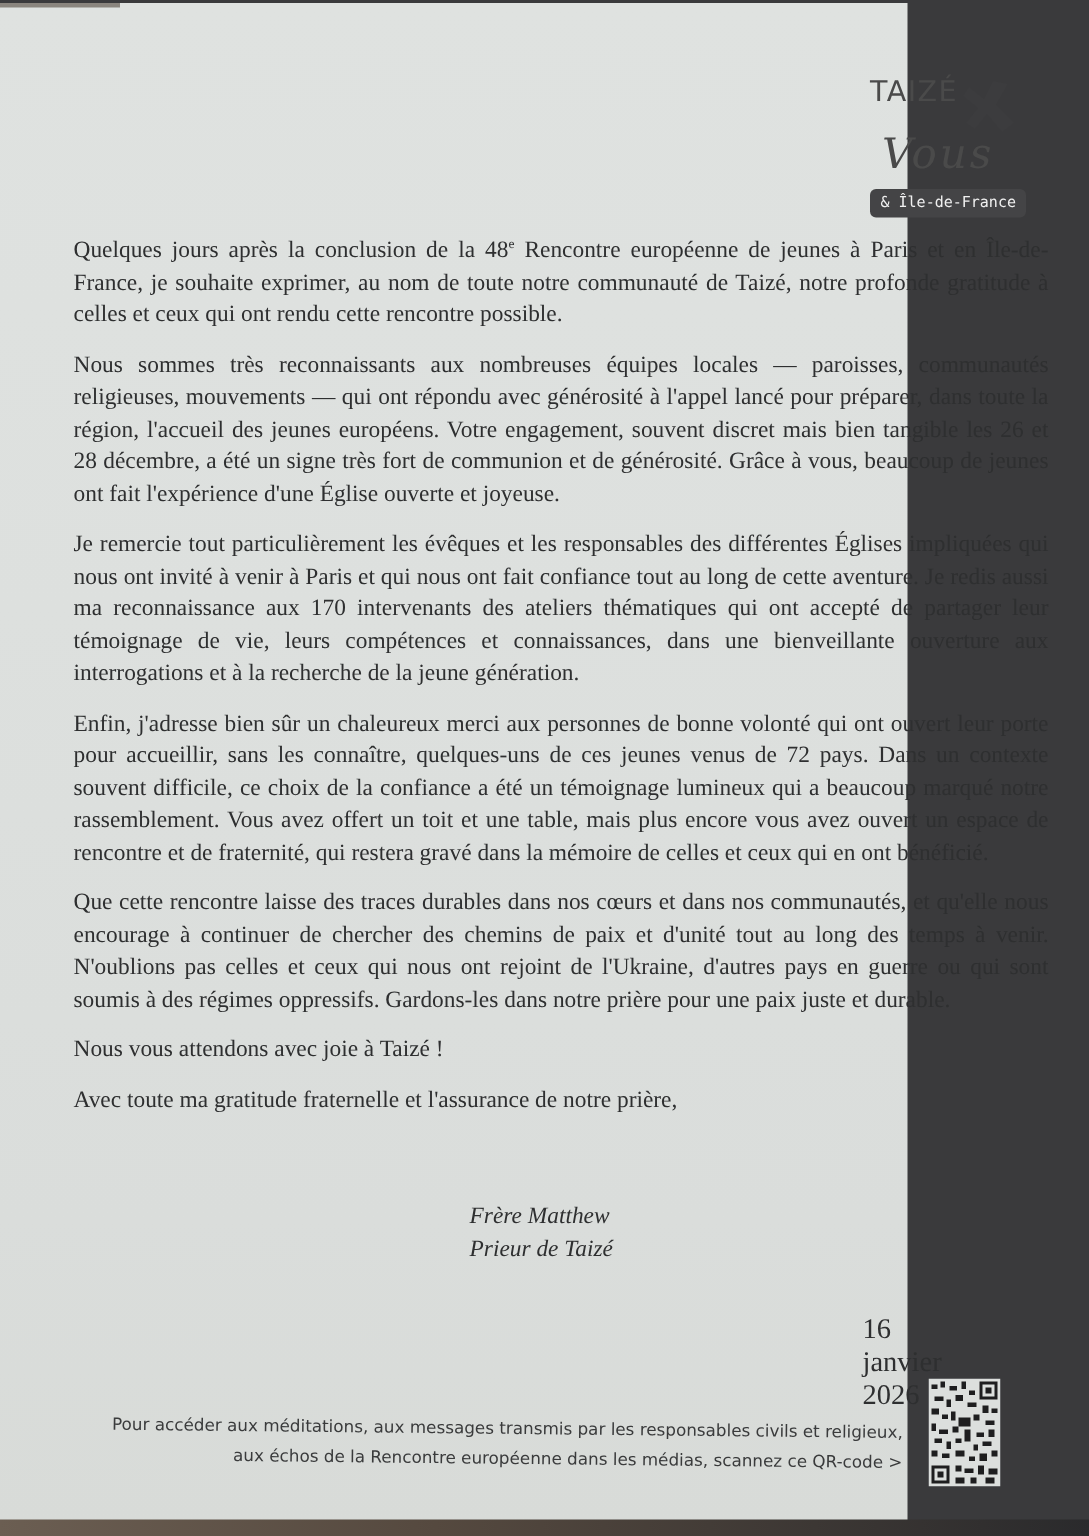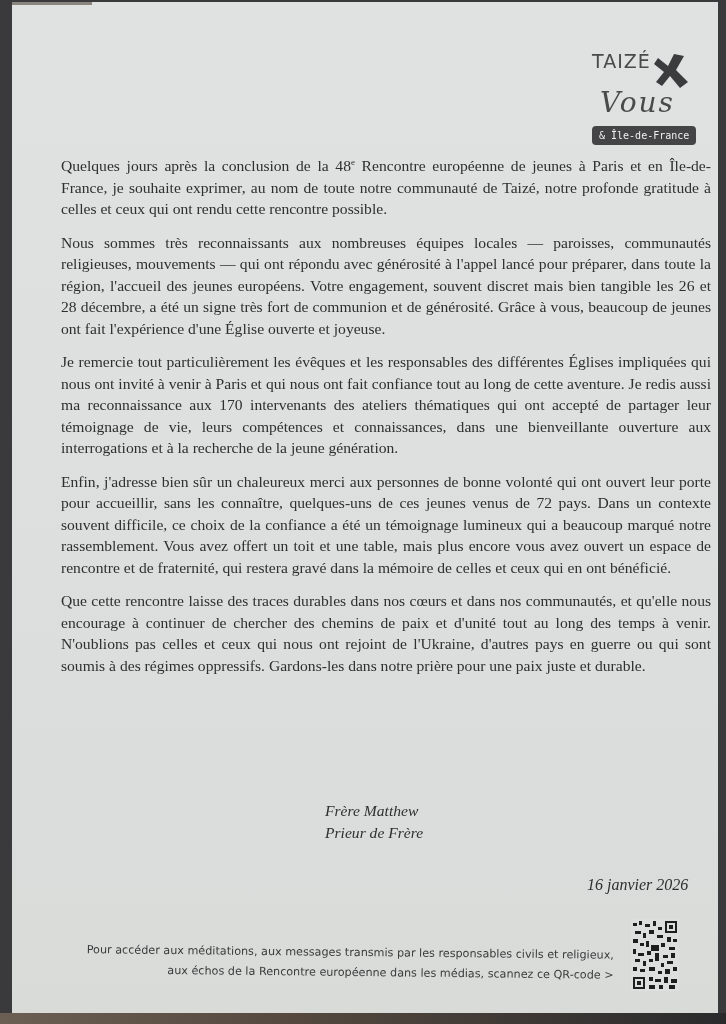--- a/index.html
+++ b/index.html
@@ -3,22 +3,22 @@
   <meta charset="utf-8">
   <style>
     html, body { margin: 0; padding: 0; }
     body {
       width: 726px; height: 1024px; overflow: hidden;
       background: #3a3a3c;
       font-family: "Liberation Serif", "DejaVu Serif", serif;
       position: relative;
     }
     .page {
-      position: absolute; left: 12px; top: 2px;
-      width: 706px; height: 1013px;
+      position: absolute; left: 0; top: 2px;
+      width: 605px; height: 1013px;
       background: linear-gradient(180deg, #dfe2e0 0%, #dde0de 40%, #dadddb 80%, #d8dbd8 100%);
       color: #2e2f30;
     }
     .top-edge {
       position: absolute; left: 0; top: 0; width: 80px; height: 3px;
       background: #8a857e;
     }
     .bottom-strip {
       position: absolute; left: 0; top: 1013px; width: 726px; height: 11px;
       background: linear-gradient(90deg, #6b5e52 0%, #55493f 40%, #2a2a2c 100%);
@@ -51,22 +51,21 @@
     .para {
       margin: 0 0 12px 0; text-align: justify; text-align-last: left;
     }
     .closing { margin: 0 0 12px 0; }
     .signature {
       position: absolute; left: 313px; top: 798px;
       font-size: 15.6px; line-height: 21.5px; font-style: italic;
     }
     .date {
       position: absolute; left: 575px; top: 874px;
-      font-size: 16px;
-      font-style: italic;
+      font-size: 19px;
     }
     .footer-note {
       position: absolute; left: 60px; top: 938px; width: 542px;
       font-family: "DejaVu Sans", sans-serif; font-size: 11.2px; line-height: 20px;
       text-align: right; color: #3a3b3c;
       transform: rotate(0.6deg); transform-origin: left top;
     }
     .qr {
       position: absolute; left: 619px; top: 917px; width: 48px; height: 72px;
     }
@@ -85,25 +84,27 @@
     <span class="logo-paris">Vous</span>
     <span class="logo-badge">&amp; Île-de-France</span>
   </div>
 
   <div class="letter">
     <p class="para">Quelques jours après la conclusion de la 48<sup style="font-size:9px">e</sup> <span>Rencontre européenne de jeunes à Paris et en Île-de-France, je souhaite exprimer, au nom de toute notre communauté de Taizé, notre profonde gratitude à celles et ceux qui ont rendu cette rencontre possible.</span></p>
     <p class="para">Nous sommes très reconnaissants aux nombreuses équipes locales — paroisses, communautés religieuses, mouvements — qui ont répondu avec générosité à l'appel lancé pour préparer, dans toute la région, l'accueil des jeunes européens. Votre engagement, souvent discret mais bien tangible les 26 et 28 décembre, a été un signe très fort de communion et de générosité. Grâce à vous, beaucoup de jeunes ont fait l'expérience d'une Église ouverte et joyeuse.</p>
     <p class="para">Je remercie tout particulièrement les évêques et les responsables des différentes Églises impliquées qui nous ont invité à venir à Paris et qui nous ont fait confiance tout au long de cette aventure. Je redis aussi ma reconnaissance aux 170 intervenants des ateliers thématiques qui ont accepté de partager leur témoignage de vie, leurs compétences et connaissances, dans une bienveillante ouverture aux interrogations et à la recherche de la jeune génération.</p>
     <p class="para">Enfin, j'adresse bien sûr un chaleureux merci aux personnes de bonne volonté qui ont ouvert leur porte pour accueillir, sans les connaître, quelques-uns de ces jeunes venus de 72 pays. Dans un contexte souvent difficile, ce choix de la confiance a été un témoignage lumineux qui a beaucoup marqué notre rassemblement. Vous avez offert un toit et une table, mais plus encore vous avez ouvert un espace de rencontre et de fraternité, qui restera gravé dans la mémoire de celles et ceux qui en ont bénéficié.</p>
     <p class="para">Que cette rencontre laisse des traces durables dans nos cœurs et dans nos communautés, et qu'elle nous encourage à continuer de chercher des chemins de paix et d'unité tout au long des temps à venir. N'oublions pas celles et ceux qui nous ont rejoint de l'Ukraine, d'autres pays en guerre ou qui sont soumis à des régimes oppressifs. Gardons-les dans notre prière pour une paix juste et durable.</p>
+    <p class="closing">Nous vous attendons avec joie à Taizé !</p>
+    <p class="closing">Avec toute ma gratitude fraternelle et l'assurance de notre prière,</p>
   </div>
 
   <div class="signature">
     <div>Frère Matthew</div>
-    <div>Prieur de Frère</div>
+    <div>Prieur de Taizé</div>
   </div>
 
   <div class="date">16 janvier 2026</div>
 
   <div class="footer-note">
     <div>Pour accéder aux méditations, aux messages transmis par les responsables civils et religieux,</div>
     <div>aux échos de la Rencontre européenne dans les médias, scannez ce QR-code &gt;</div>
   </div>
 
   <svg class="qr" viewBox="0 0 48 72">

